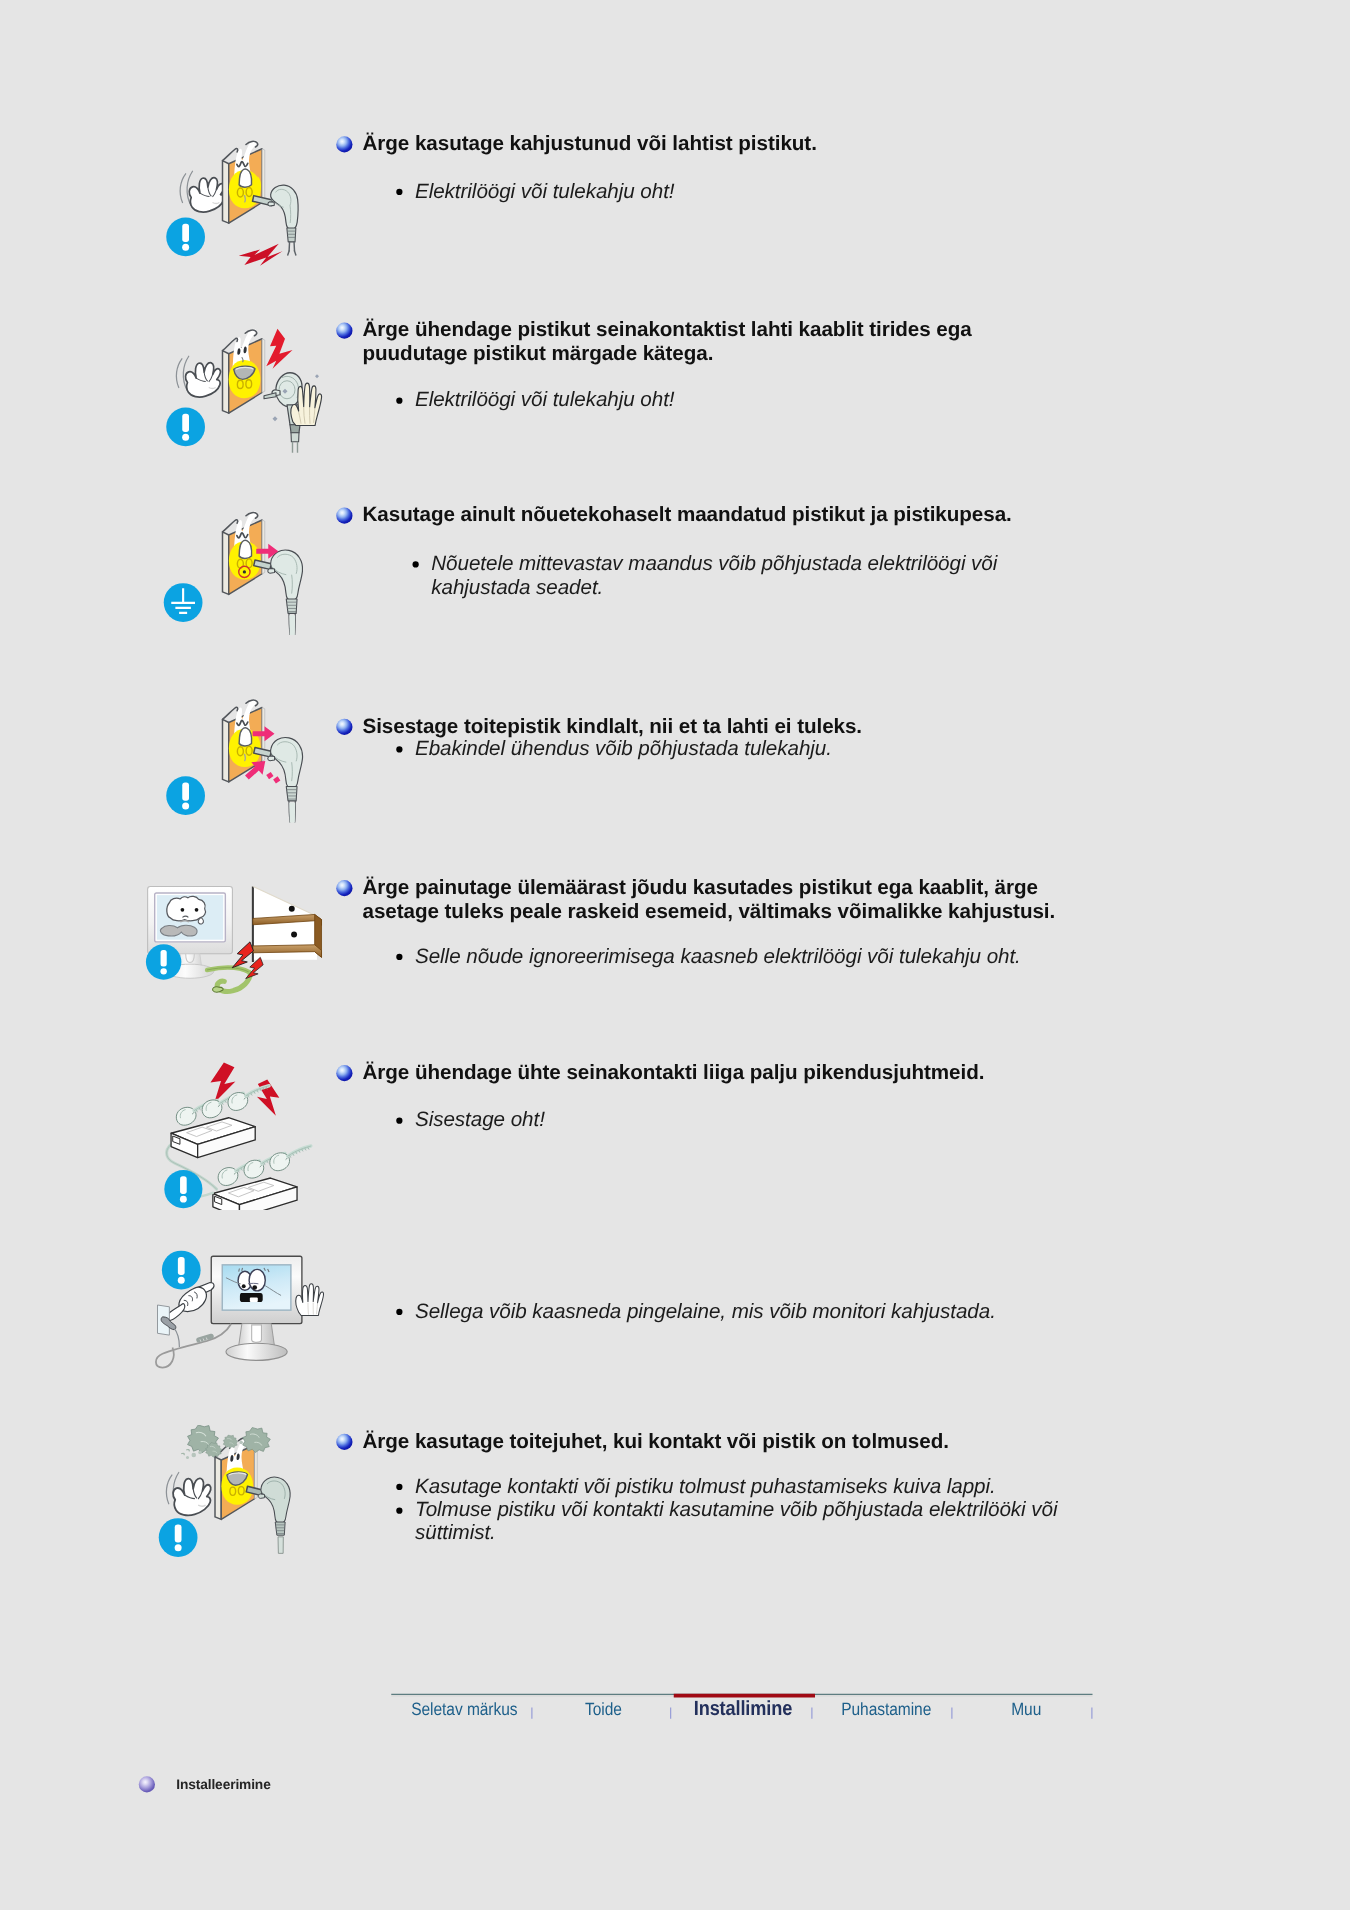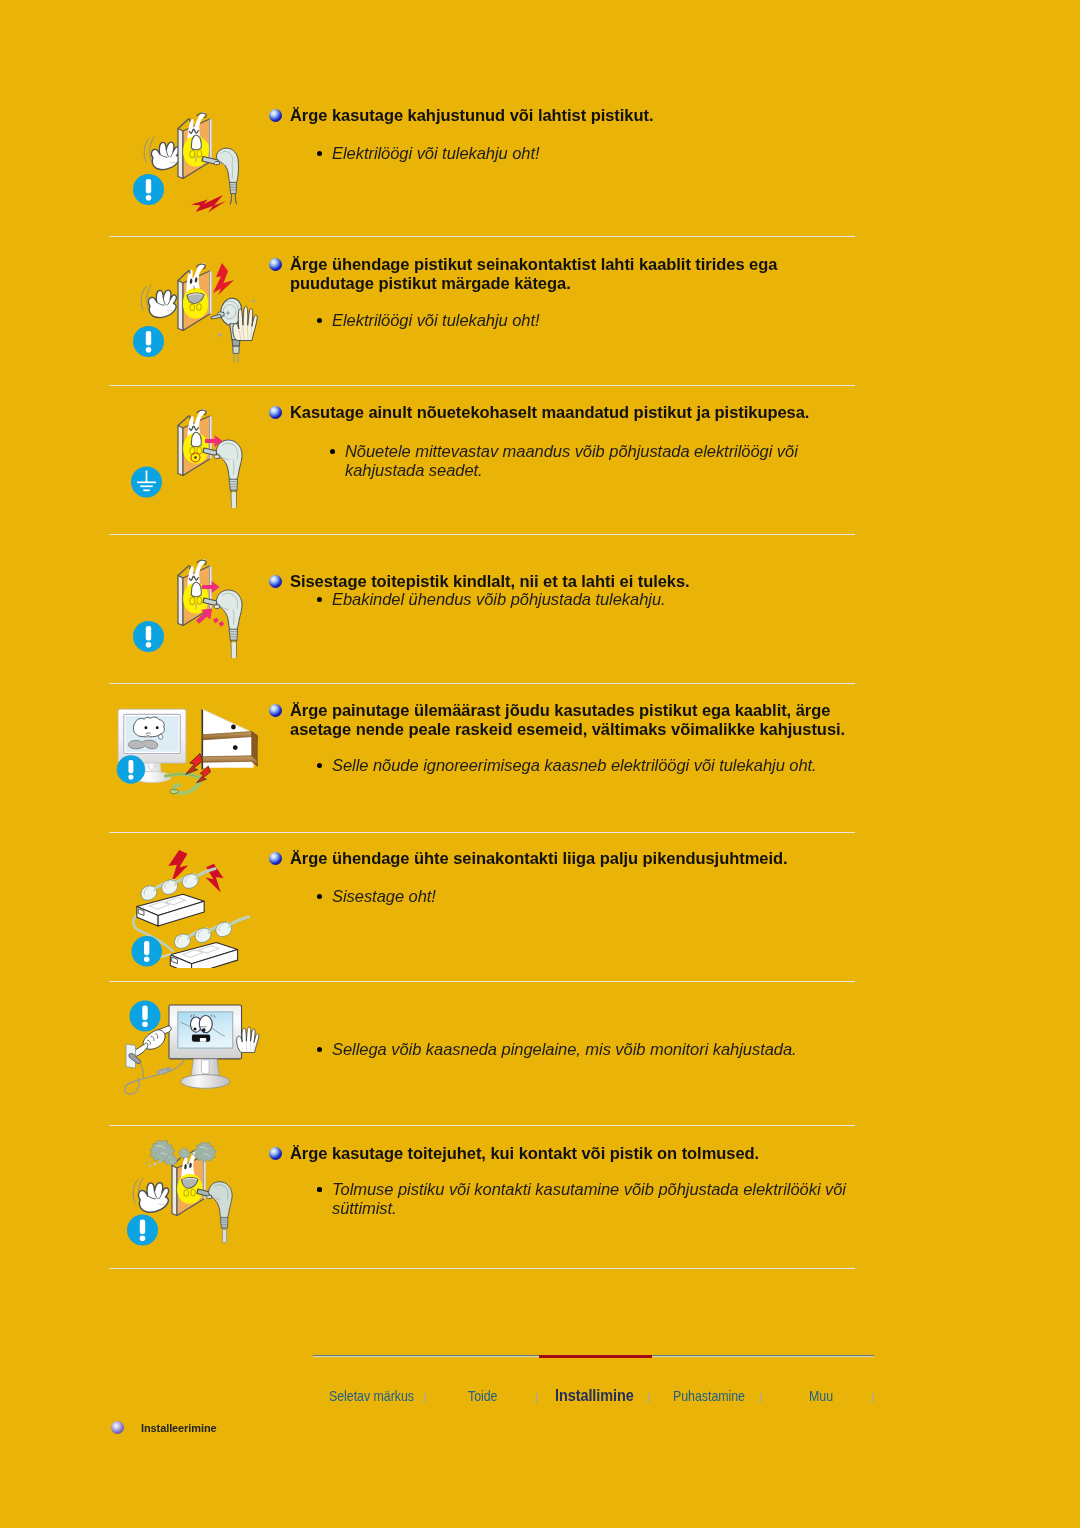--- a/index.html
+++ b/index.html
@@ -1,18 +1,18 @@
 <!DOCTYPE html>
 <html><head>
 <meta charset="utf-8">
 <title>Manual</title>
 <style>
   html,body{margin:0;padding:0;background:#fff;}
   body{width:1080px;height:1528px;font-family:"Liberation Sans",sans-serif;}
-  .page{position:relative;width:1080px;height:1528px;overflow:hidden;background:#eab308;}
+  .page{position:relative;width:1080px;height:1528px;overflow:hidden;background:#e5e5e5;}
 
   .divider{position:absolute;left:109px;width:746px;height:1px;background:#e5e5e5;}
 
   .illus{position:absolute;}
 
   .head{position:absolute;}
   .head .sphere{position:absolute;left:0;top:3px;width:13px;height:13px;border-radius:50%;
       background:
         radial-gradient(circle at 36% 32%, #f6faff 0%, #cfe1fb 14%, #8fb0ef 30%, #4766dd 46%, #1524bd 62%, #0b11a2 78%, #2b33bd 90%, #9aa6ec 100%);
   }
@@ -21,21 +21,21 @@
 
   .pts{position:absolute;margin:0;padding:0;list-style:none;font-style:italic;}
   .pts li{font-size:16.5px;color:#1c1c1c;line-height:18.5px;position:relative;padding-left:17px;white-space:pre-line;
       letter-spacing:-0.05px;}
   .pts li .dot{position:absolute;left:2px;top:7px;width:5px;height:5px;border-radius:50%;background:#000;}
 
   
   .navwrap{position:absolute;left:313px;top:1355px;width:561px;}
   .navline{position:absolute;left:0;top:0;width:561px;height:1.4px;background:#5d7d80;box-shadow:0 1.2px 0 0 #d7d7d7;}
   .navline-active{position:absolute;top:0;height:3.2px;background:#a00a14;}
-  .navrow{position:absolute;left:0;top:5px;width:561px;height:26px;margin-top:28px;}
+  .navrow{position:absolute;left:0;top:5px;width:561px;height:26px;}
   .navitem{position:absolute;top:0;font-size:14.2px;color:#1d5f8a;white-space:nowrap;letter-spacing:-0.05px;
       transform:scaleX(0.875);transform-origin:left center;}
   .navitem.active{color:#23305c;font-size:16.4px;font-weight:bold;top:-2px;letter-spacing:-0.1px;
       transform:scaleX(0.885);transform-origin:left center;}
   .navsep{position:absolute;top:6px;width:1.4px;height:9px;background:#9aa0d8;font-size:0;color:transparent;overflow:hidden;}
 
   .footer{position:absolute;left:111px;top:1421px;display:flex;align-items:center;}
   .footer .fsphere{width:13px;height:13px;border-radius:50%;
       background:radial-gradient(circle at 40% 36%, #f7f5ff 0%, #ddd8f3 16%, #a89fdc 40%, #6b5fba 66%, #5d52ae 84%, #a9a2dd 100%);}
   .footer .ftext{margin-left:17px;font-size:11px;font-weight:bold;color:#252525;letter-spacing:-0.1px;}
@@ -104,21 +104,21 @@
   <div class="divider" style="top:683px;"></div>
 
   <div class="illus" style="left:107px;top:700px;">
     <svg width="154" height="108" viewBox="0 0 168 118">
         <use href="#ill-bend"></use>
       </svg>
   </div>
   <div class="head" style="left:269px;top:701px;">
     <span class="sphere"></span>
     <div class="htext">Ärge painutage ülemäärast jõudu kasutades pistikut ega kaablit, ärge
-asetage nende peale raskeid esemeid, vältimaks võimalikke kahjustusi.</div>
+asetage tuleks peale raskeid esemeid, vältimaks võimalikke kahjustusi.</div>
   </div>
   <ul class="pts" style="left:315px;top:756px;width:580px;">
     <li><span class="dot"></span><span>Selle nõude ignoreerimisega kaasneb elektrilöögi või tulekahju oht.</span></li>
   </ul>
   <div class="divider" style="top:832px;"></div>
 
   <div class="illus" style="left:113px;top:844px;">
     <svg width="154" height="124" viewBox="0 0 156 126">
         <use href="#ill-strips"></use>
       </svg>
@@ -145,21 +145,21 @@
   <div class="illus" style="left:107px;top:1140px;">
     <svg width="160" height="128" viewBox="0 0 160 128">
         <use href="#ill-dusty"></use>
       </svg>
   </div>
   <div class="head" style="left:269px;top:1144px;">
     <span class="sphere"></span>
     <div class="htext">Ärge kasutage toitejuhet, kui kontakt või pistik on tolmused.</div>
   </div>
   <ul class="pts" style="left:315px;top:1180px;width:570px;">
-    <li><span class="dot"></span></li>
+    <li><span class="dot"></span><span>Kasutage kontakti või pistiku tolmust puhastamiseks kuiva lappi.</span></li>
     <li><span class="dot"></span><span>Tolmuse pistiku või kontakti kasutamine võib põhjustada elektrilööki või
 süttimist.</span></li>
   </ul>
   <div class="divider" style="top:1268px;"></div>
 
   <div class="navwrap">
     <div class="navline"></div>
     <div class="navline-active" style="left:226px;width:113px;"></div>
     <div class="navrow">
       <span class="navitem" style="left:16px;">Seletav märkus</span>

